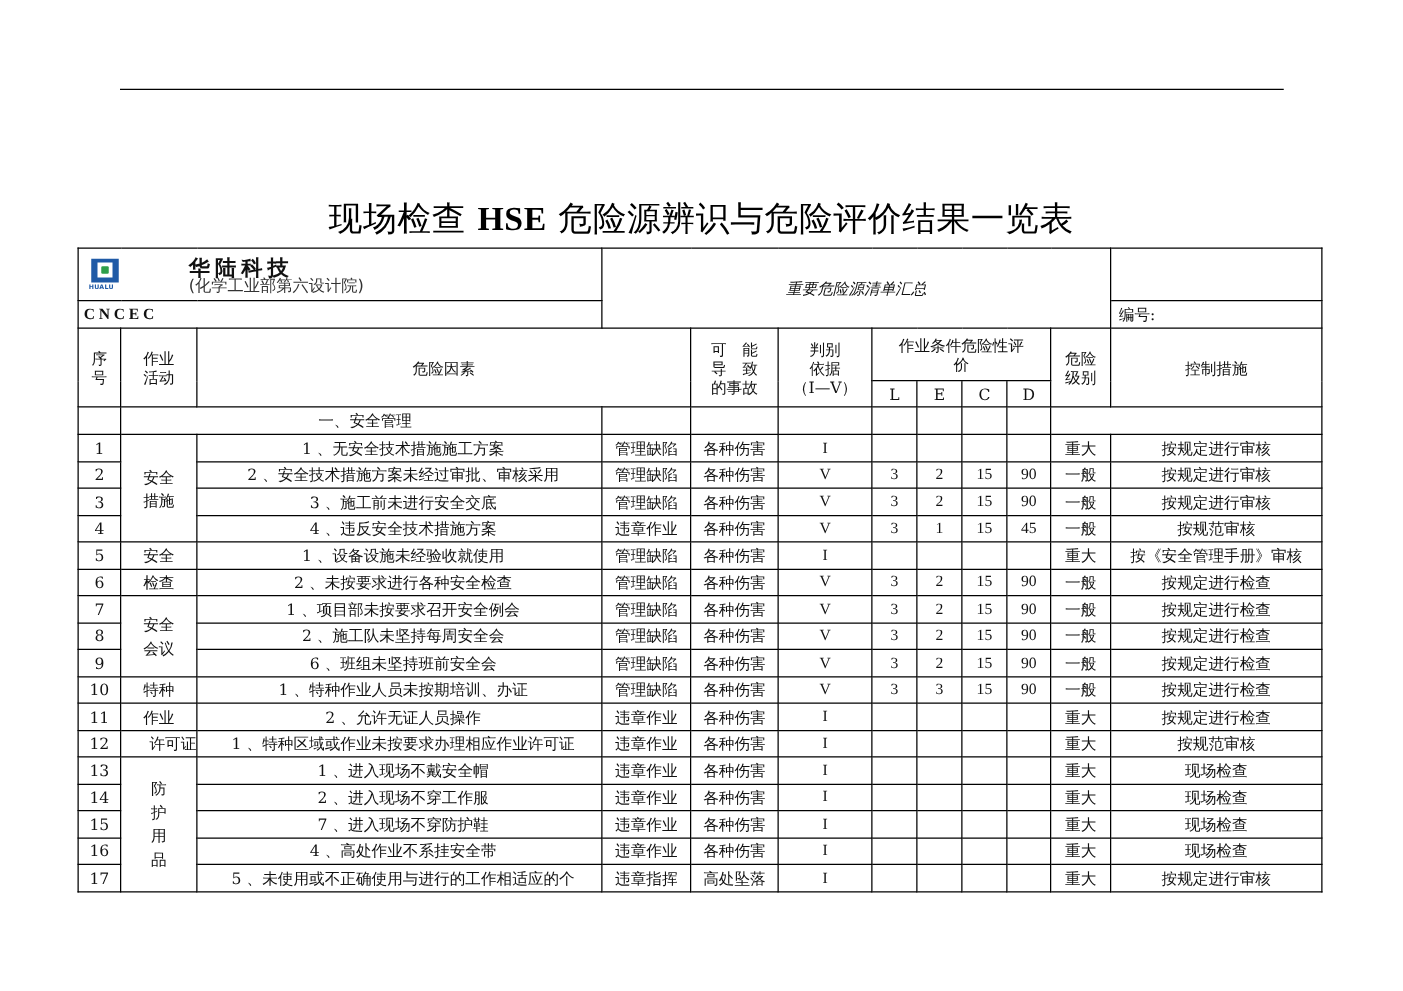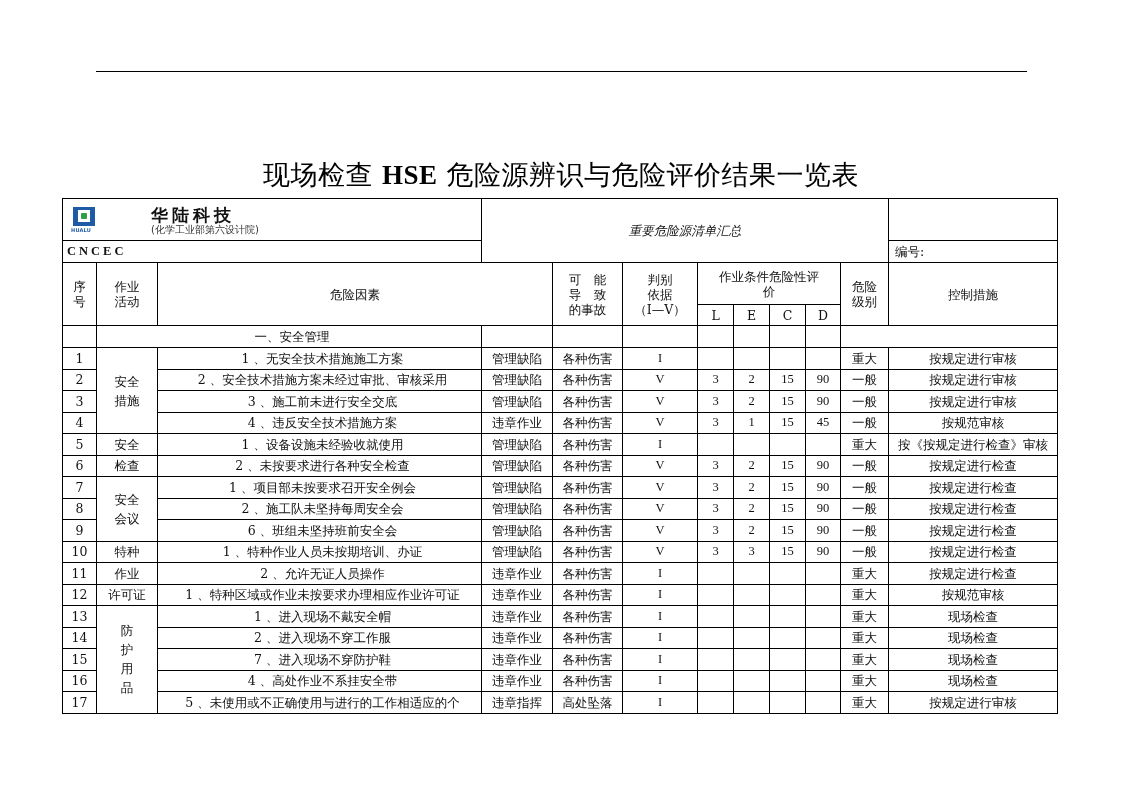--- a/index.html
+++ b/index.html
@@ -19,21 +19,21 @@
   tr.r-sec td { height:21px; }
   tr.r-data td { height:20.5px; }
   .logo-wrap { display:flex; align-items:center; padding-left:8px; height:41px;gap:48px; }
   .logo-mark { width:26px; height:26px; position:relative; margin-right:6px; }
   .logo-mark .sq-outer { position:absolute; left:2px; top:0; width:22px; height:19px; background:#1f5aa6; }
   .logo-mark .sq-inner { position:absolute; left:7px; top:3px; width:12px; height:12px; background:#fff; }
   .logo-mark .dot { position:absolute; left:10px; top:6px; width:6px; height:6px; background:#2e9e4a; border-radius:1px; }
   .logo-mark .brand { position:absolute; left:0; top:20px; font-size:5px; line-height:6px; color:#1f5aa6; font-family:"DejaVu Sans", sans-serif; font-weight:bold; letter-spacing:0.2px; }
   .logo-text { display:flex; flex-direction:column; }
   .logo-cn { font-family:"DejaVu Sans", sans-serif; font-weight:bold; font-size:17px; letter-spacing:4px; color:#111; line-height:19px; }
-  .logo-sub { font-size:10px; color:#333; line-height:9px; font-family:"DejaVu Sans", sans-serif; }
+  .logo-sub { font-size:13px; color:#333; line-height:9px; font-family:"DejaVu Sans", sans-serif; }
   .subtitle { font-size:20px;font-style:italic; }
   .cncec { text-align:left !important; padding-left:4px !important; font-family:"Liberation Serif", serif; font-weight:bold; font-size:12px; letter-spacing:3px; }
   .hdr-stack { line-height:18px; }
   .serial-label { text-align:left !important; padding-left:6px !important; }
 </style>
 </head>
 <body>
 
 <div class="top-rule"></div>
 
@@ -167,21 +167,21 @@
         <td rowspan="1" style="line-height: 19px;"><span>安全</span></td>
         <td class="left">1 、设备设施未经验收就使用</td>
         <td>管理缺陷</td>
         <td>各种伤害</td>
         <td style="font-family: &quot;Liberation Serif&quot;, serif;">I</td>
         <td style="font-family: &quot;Liberation Serif&quot;, serif;"></td>
         <td style="font-family: &quot;Liberation Serif&quot;, serif;"></td>
         <td style="font-family: &quot;Liberation Serif&quot;, serif;"></td>
         <td style="font-family: &quot;Liberation Serif&quot;, serif;"></td>
         <td>重大</td>
-        <td>按《按规定进行检查》审核</td>
+        <td>按《安全管理手册》审核</td>
       </tr>
       <tr class="r-data">
         <td>6</td>
         <td rowspan="1" style="line-height: 19px;"><span>检查</span></td>
         <td class="left">2 、未按要求进行各种安全检查</td>
         <td>管理缺陷</td>
         <td>各种伤害</td>
         <td style="font-family: &quot;Liberation Serif&quot;, serif;">V</td>
         <td style="font-family: &quot;Liberation Serif&quot;, serif;">3</td>
         <td style="font-family: &quot;Liberation Serif&quot;, serif;">2</td>
@@ -253,21 +253,21 @@
         <td style="font-family: &quot;Liberation Serif&quot;, serif;">I</td>
         <td style="font-family: &quot;Liberation Serif&quot;, serif;"></td>
         <td style="font-family: &quot;Liberation Serif&quot;, serif;"></td>
         <td style="font-family: &quot;Liberation Serif&quot;, serif;"></td>
         <td style="font-family: &quot;Liberation Serif&quot;, serif;"></td>
         <td>重大</td>
         <td>按规定进行检查</td>
       </tr>
       <tr class="r-data">
         <td>12</td>
-        <td rowspan="1" style="line-height: 19px;"><span>许可证</span></td>
+        <td rowspan="1" style="line-height: 19px; text-align: right;"><span>许可证</span></td>
         <td class="left">1 、特种区域或作业未按要求办理相应作业许可证</td>
         <td>违章作业</td>
         <td>各种伤害</td>
         <td style="font-family: &quot;Liberation Serif&quot;, serif;">I</td>
         <td style="font-family: &quot;Liberation Serif&quot;, serif;"></td>
         <td style="font-family: &quot;Liberation Serif&quot;, serif;"></td>
         <td style="font-family: &quot;Liberation Serif&quot;, serif;"></td>
         <td style="font-family: &quot;Liberation Serif&quot;, serif;"></td>
         <td>重大</td>
         <td>按规范审核</td>

